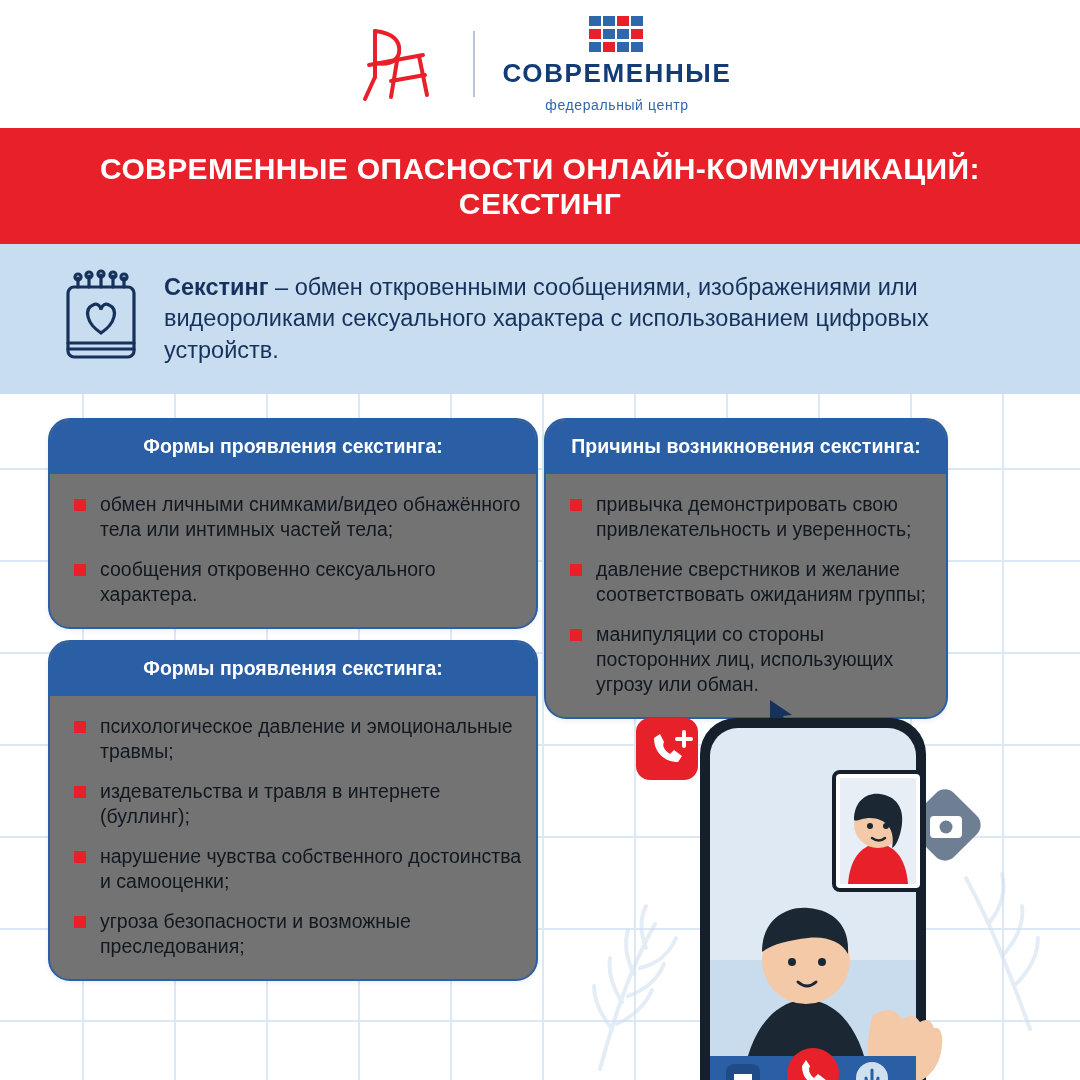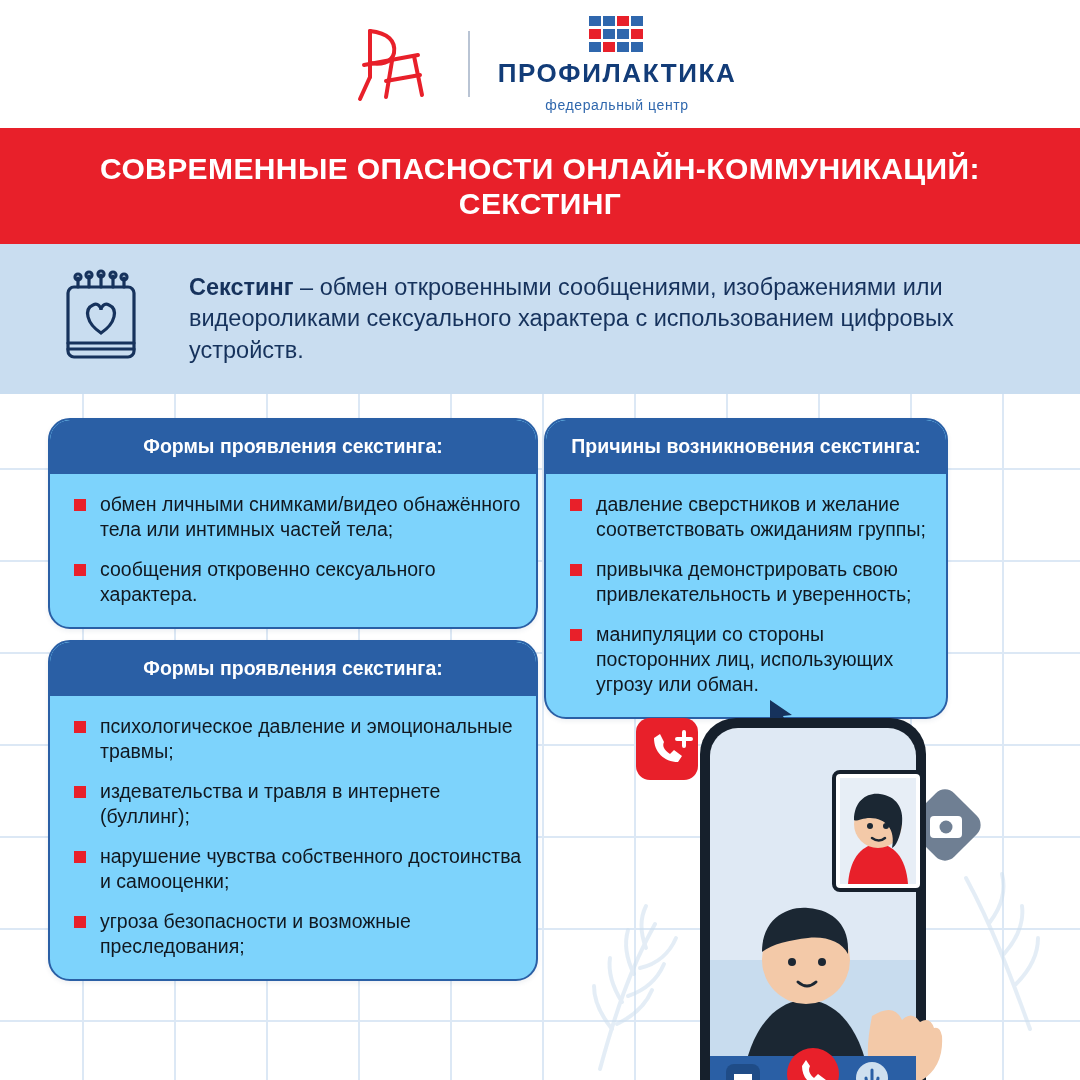--- a/index.html
+++ b/index.html
@@ -51,21 +51,21 @@
     letter-spacing: 0.4px; text-align: center; line-height: 1.18;
   }
 
   
   .definition {
     position: absolute; top: 244px; left: 0;
     width: 1080px; height: 150px;
     background: #c9ddf0;
     display: flex; align-items: center;
     padding: 0 52px 0 56px;
-    gap: 41px;
+    gap: 16px;
   }
   .def-icon { width: 92px; height: 100px; flex: 0 0 auto; }
   .def-text {
     font-size: 23.5px; line-height: 1.34; color: #16325c;
   }
   .def-text b { font-weight: bold; }
 
   
   .grid-area {
     position: absolute; top: 394px; left: 0;
@@ -82,21 +82,21 @@
     background-position: -10px -18px;
   }
   .leaf {
     position: absolute;
     opacity: 0.55;
   }
 
   
   .card {
     position: absolute;
-    background: #7dd3fc;
+    background: #737373;
     border: 2px solid #2a5fa5;
     border-radius: 22px;
     overflow: hidden;
     box-shadow: 0 2px 5px rgba(20,50,95,0.08);
   }
   .card-head {
     background: #2a5fa5;
     color: #ffffff;
     font-weight: bold;
     font-size: 19.5px;
@@ -166,21 +166,21 @@
             <rect x="14" y="13" width="12" height="10" fill="#2F67AD"></rect>
             <rect x="28" y="13" width="12" height="10" fill="#2F67AD"></rect>
             <rect x="42" y="13" width="12" height="10" fill="#E8202A"></rect>
             <rect x="0" y="26" width="12" height="10" fill="#2F67AD"></rect>
             <rect x="14" y="26" width="12" height="10" fill="#E8202A"></rect>
             <rect x="28" y="26" width="12" height="10" fill="#2F67AD"></rect>
             <rect x="42" y="26" width="12" height="10" fill="#2F67AD"></rect>
           </g>
         </svg>
       </div>
-      <div class="logo-title">ПРОФИЛАКТИКА</div>
+      <div class="logo-title">СОВРЕМЕННЫЕ</div>
       <div class="logo-sub">федеральный центр</div>
     </div>
   </div>
 
   <div class="title-banner">
     <div class="title-line">СОВРЕМЕННЫЕ ОПАСНОСТИ ОНЛАЙН-КОММУНИКАЦИЙ:</div>
     <div class="title-line">СЕКСТИНГ</div>
   </div>
 
   <div class="definition">
@@ -244,22 +244,22 @@
           <li>обмен личными снимками/видео обнажённого тела или интимных частей тела;</li>
           <li>сообщения откровенно сексуального характера.</li>
         </ul>
       </div>
     </div>
 
     <div class="card" id="card-reasons">
       <div class="card-head">Причины возникновения секстинга:</div>
       <div class="card-body">
         <ul class="bullets">
+          <li>привычка демонстрировать свою привлекательность и уверенность;</li>
           <li>давление сверстников и желание соответствовать ожиданиям группы;</li>
-          <li>привычка демонстрировать свою привлекательность и уверенность;</li>
           <li>манипуляции со стороны посторонних лиц, использующих угрозу или обман.</li>
         </ul>
       </div>
     </div>
 
     <div class="card" id="card-consequences">
       <div class="card-head">Формы проявления секстинга:</div>
       <div class="card-body">
         <ul class="bullets">
           <li>психологическое давление и эмоциональные травмы;</li>

